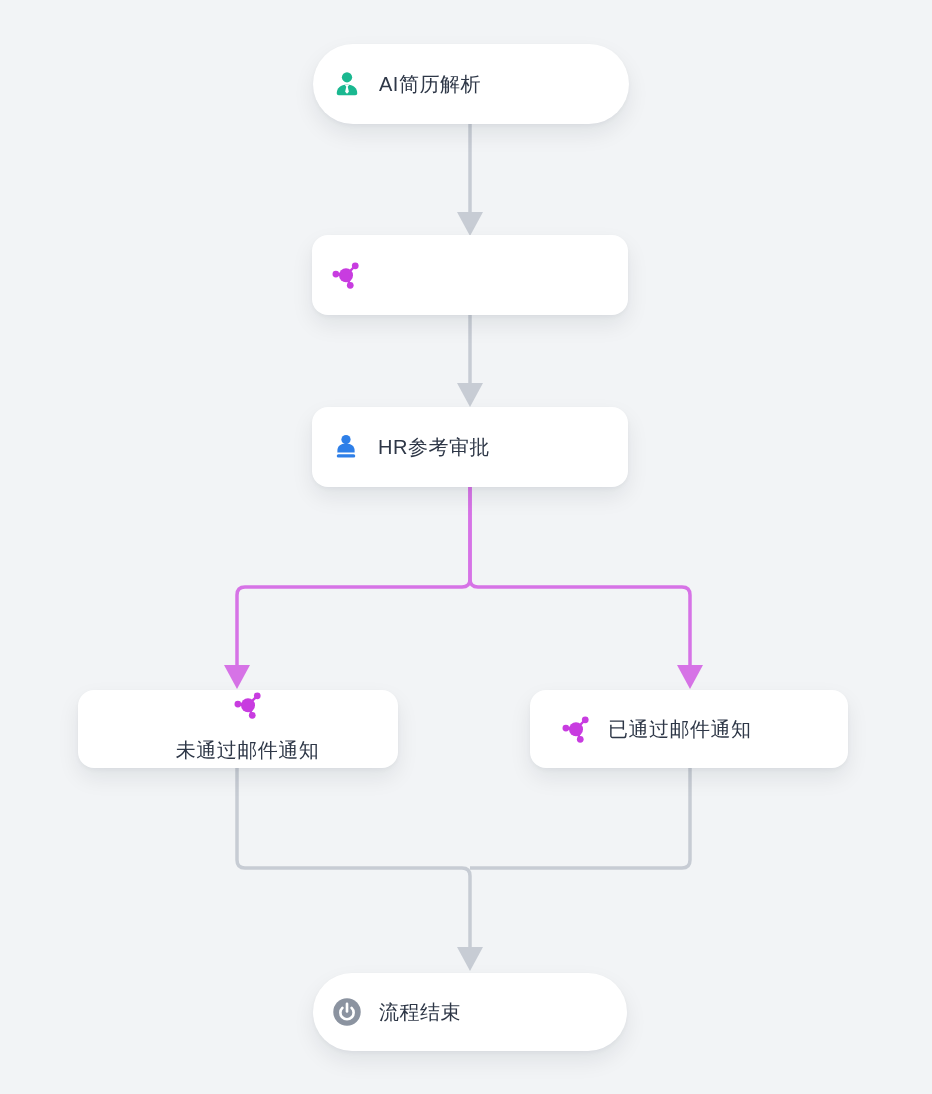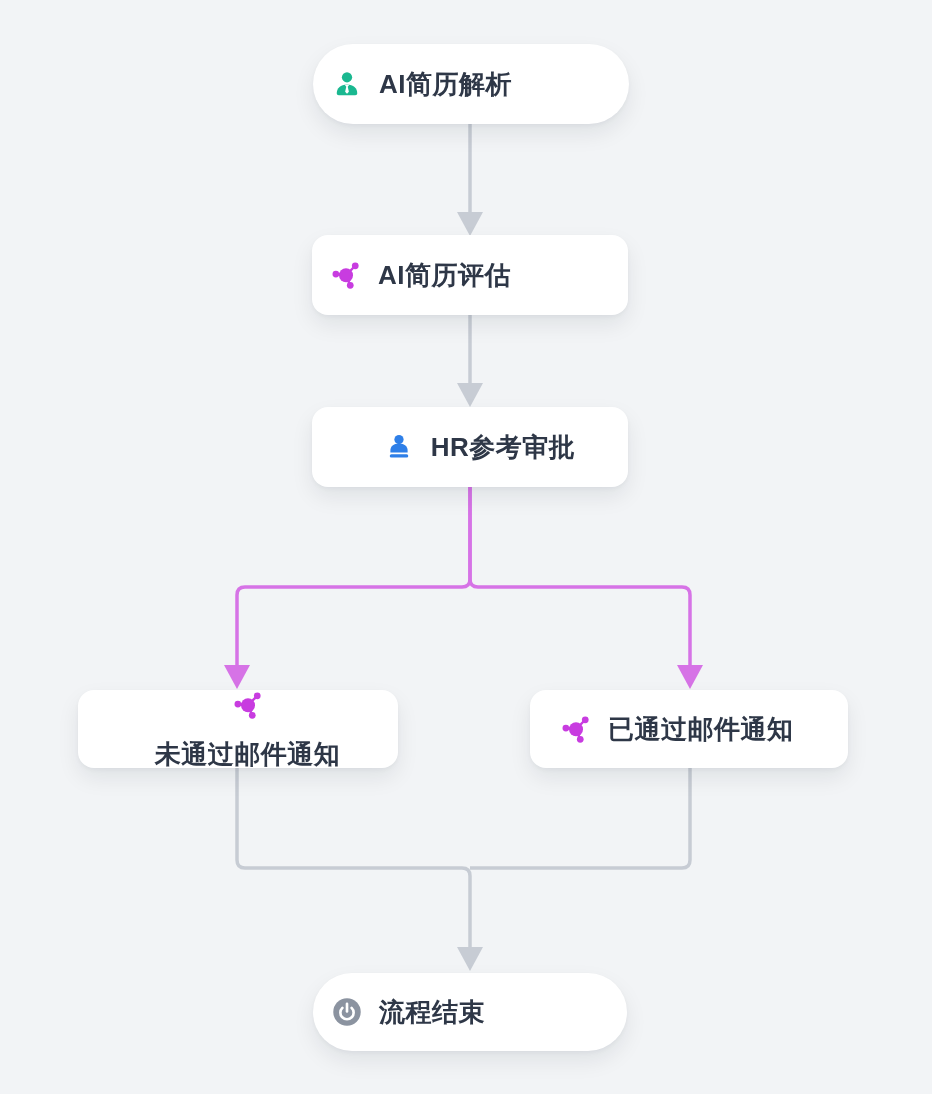--- a/index.html
+++ b/index.html
@@ -31,22 +31,22 @@
     align-items: center;
     gap: 17px;
     padding-left: 19px;
     background: var(--node-bg, #ffffff);
     box-shadow: 0 2px 4px rgba(16,24,40,.04), 0 10px 22px rgba(16,24,40,.08);
     cursor: pointer;
   }
   .node.pill    { border-radius: 40px; }
   .node.rounded { border-radius: 16px; }
   .node .label {
-    font-size: 26px;
-    font-weight: 700;
+    font-size: 20px;
+    font-weight: 400;
     color: var(--node-text, #2e3747);
     letter-spacing: 0.5px;
     white-space: nowrap;
   }
   .icon { width: 30px; height: 30px; flex: 0 0 30px; display: block; }
   .icon-green   { color: var(--icon-green, #1ab890); }
   .icon-magenta { color: var(--icon-magenta, #c83ce0); }
   .icon-blue    { color: var(--icon-blue, #2e7fe8); }
   .icon-gray    { color: var(--icon-gray, #8b93a0); }
 </style>
@@ -95,24 +95,23 @@
       <g stroke="currentColor" stroke-width="2">
         <line x1="12" y1="12.2" x2="19.4" y2="4.6"></line>
         <line x1="12" y1="12.2" x2="3.9" y2="11.2"></line>
         <line x1="12" y1="12.2" x2="15.4" y2="20.2"></line>
       </g>
       <circle cx="12" cy="12.2" r="5.6" fill="currentColor"></circle>
       <circle cx="19.4" cy="4.6" r="2.7" fill="currentColor"></circle>
       <circle cx="3.9" cy="11.2" r="2.7" fill="currentColor"></circle>
       <circle cx="15.4" cy="20.2" r="2.7" fill="currentColor"></circle>
     </svg>
-    <span class="label">AI简历评估</span>
   </div>
 
-  <div class="node rounded" style="left:312px; top:407px; width:316px; height:80px;justify-content:center;">
+  <div class="node rounded" style="left:312px; top:407px; width:316px; height:80px;">
     <svg class="icon icon-blue" viewBox="0 0 24 24">
       <circle cx="12" cy="6" r="3.7" fill="currentColor"></circle>
       <path fill="currentColor" d="M12 9.2c-4.5 0-6.9 2.3-6.9 5.7v1.4h13.8v-1.4c0-3.4-2.4-5.7-6.9-5.7z"></path>
       <rect x="4.6" y="17.8" width="14.8" height="2.6" rx="1.3" fill="currentColor"></rect>
     </svg>
     <span class="label">HR参考审批</span>
   </div>
 
   <div class="node rounded" style="left:78px; top:690px; width:320px; height:78px;flex-direction:column;">
     <svg class="icon icon-magenta" viewBox="0 0 24 24">

